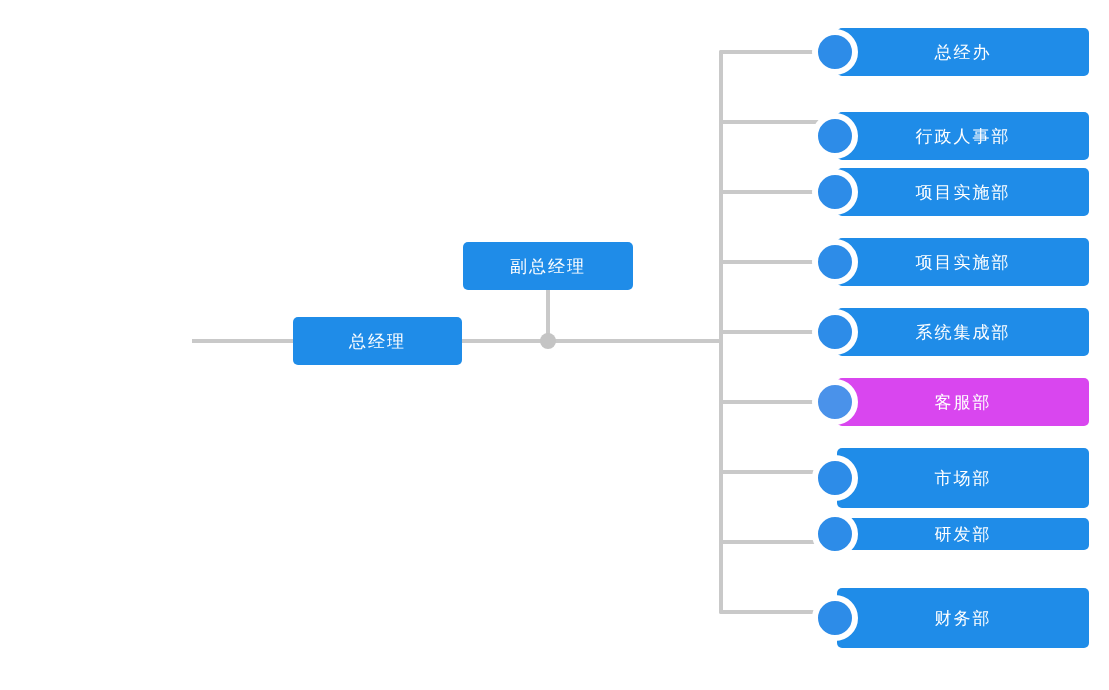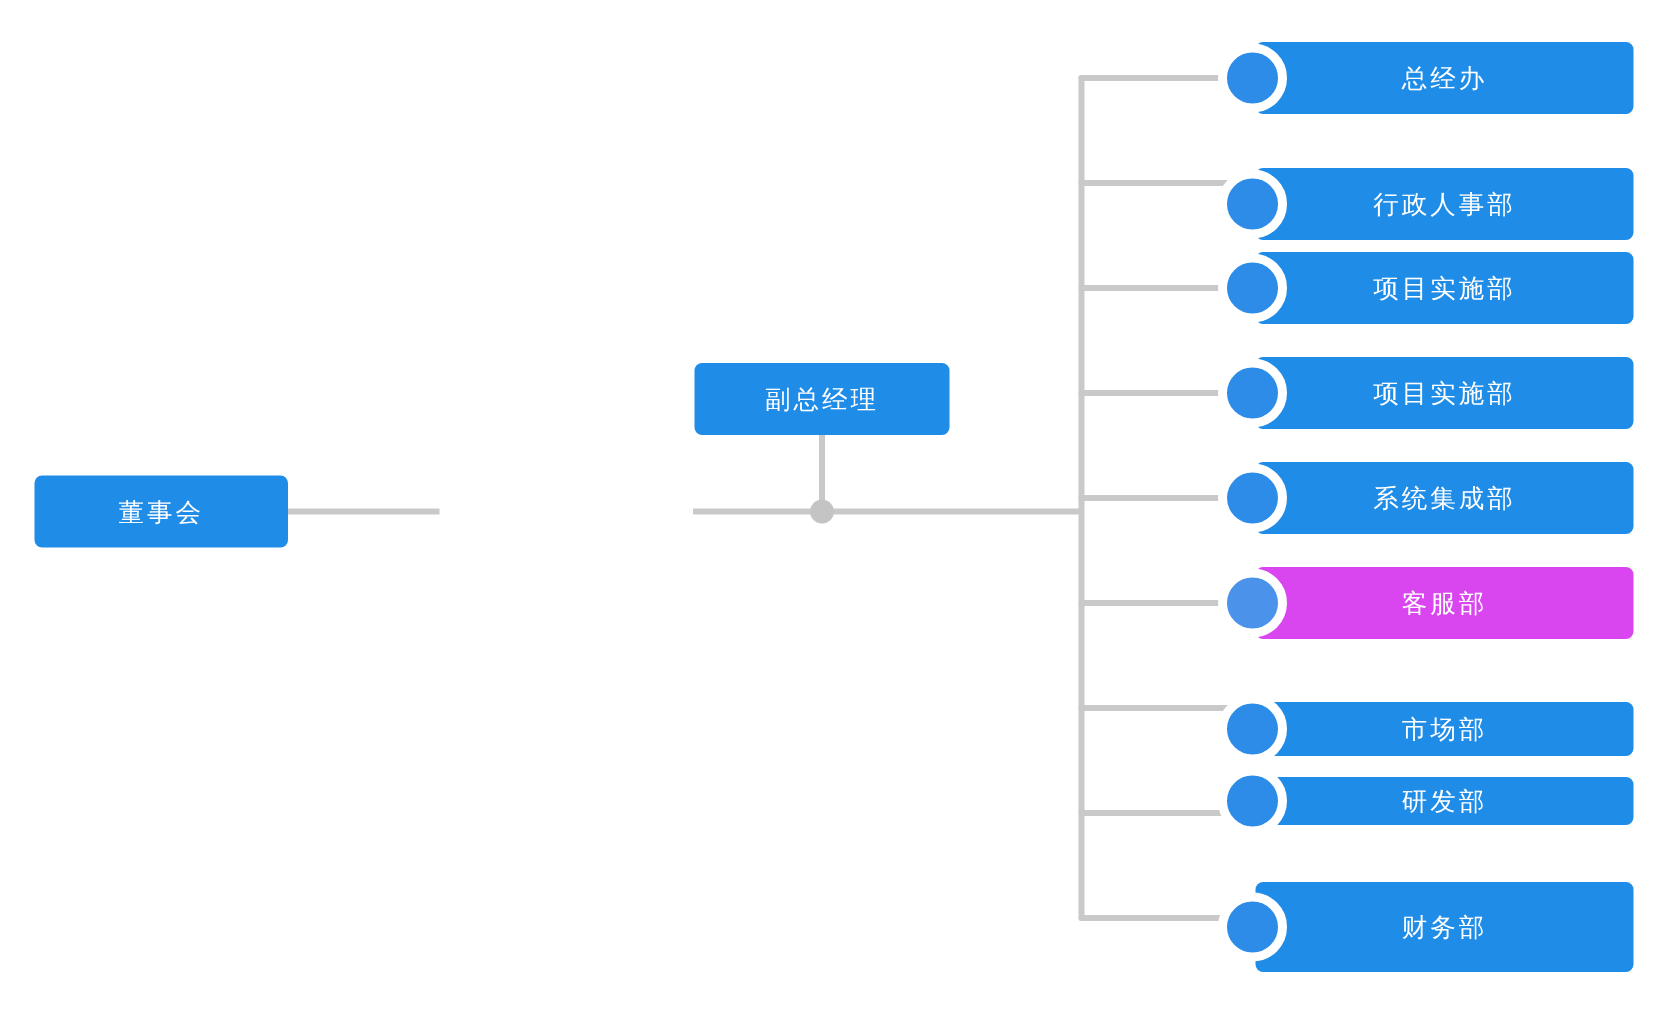--- a/index.html
+++ b/index.html
@@ -112,22 +112,22 @@
     <line x1="721" y1="122" x2="820" y2="122" stroke="#c9c9c9" stroke-width="4" stroke-linecap="round"></line>
     <line x1="721" y1="192" x2="820" y2="192" stroke="#c9c9c9" stroke-width="4" stroke-linecap="round"></line>
     <line x1="721" y1="262" x2="820" y2="262" stroke="#c9c9c9" stroke-width="4" stroke-linecap="round"></line>
     <line x1="721" y1="332" x2="820" y2="332" stroke="#c9c9c9" stroke-width="4" stroke-linecap="round"></line>
     <line x1="721" y1="402" x2="820" y2="402" stroke="#c9c9c9" stroke-width="4" stroke-linecap="round"></line>
     <line x1="721" y1="472" x2="820" y2="472" stroke="#c9c9c9" stroke-width="4" stroke-linecap="round"></line>
     <line x1="721" y1="542" x2="820" y2="542" stroke="#c9c9c9" stroke-width="4" stroke-linecap="round"></line>
     <line x1="721" y1="612" x2="820" y2="612" stroke="#c9c9c9" stroke-width="4" stroke-linecap="round"></line>
   </svg>
 
-  <div class="node" style="left:23px; top:317px; width:169px; height:48px;">董事会</div>
 
+  <div class="node" style="left:293px; top:317px; width:169px; height:48px;">总经理</div>
 
   <div class="node" style="left:463px; top:194px; width:170px; height:48px;margin-top:48px;">副总经理</div>
 
   <div id="dept-container">
       <div class="dept-row" style="left: 837px; top: 28px; width: 252px; height: 48px;">
         <div class="dept-box">总经办</div>
         <span class="dept-dot"></span>
       </div>
       <div class="dept-row" style="left: 837px; top: 112px; width: 252px; height: 48px;">
         <div class="dept-box">行政人事部</div>
@@ -142,21 +142,21 @@
         <span class="dept-dot"></span>
       </div>
       <div class="dept-row" style="left: 837px; top: 308px; width: 252px; height: 48px;">
         <div class="dept-box">系统集成部</div>
         <span class="dept-dot"></span>
       </div>
       <div class="dept-row highlight" style="left: 837px; top: 378px; width: 252px; height: 48px;">
         <div class="dept-box">客服部</div>
         <span class="dept-dot"></span>
       </div>
-      <div class="dept-row" style="left: 837px; top: 468px; width: 252px; height: 36px;">
+      <div class="dept-row" style="left: 837px; top: 448px; width: 252px; height: 60px;">
         <div class="dept-box">市场部</div>
         <span class="dept-dot"></span>
       </div>
       <div class="dept-row" style="left: 837px; top: 518px; width: 252px; height: 32px;">
         <div class="dept-box">研发部</div>
         <span class="dept-dot"></span>
       </div>
       <div class="dept-row" style="left: 837px; top: 588px; width: 252px; height: 60px;">
         <div class="dept-box">财务部</div>
         <span class="dept-dot"></span>

